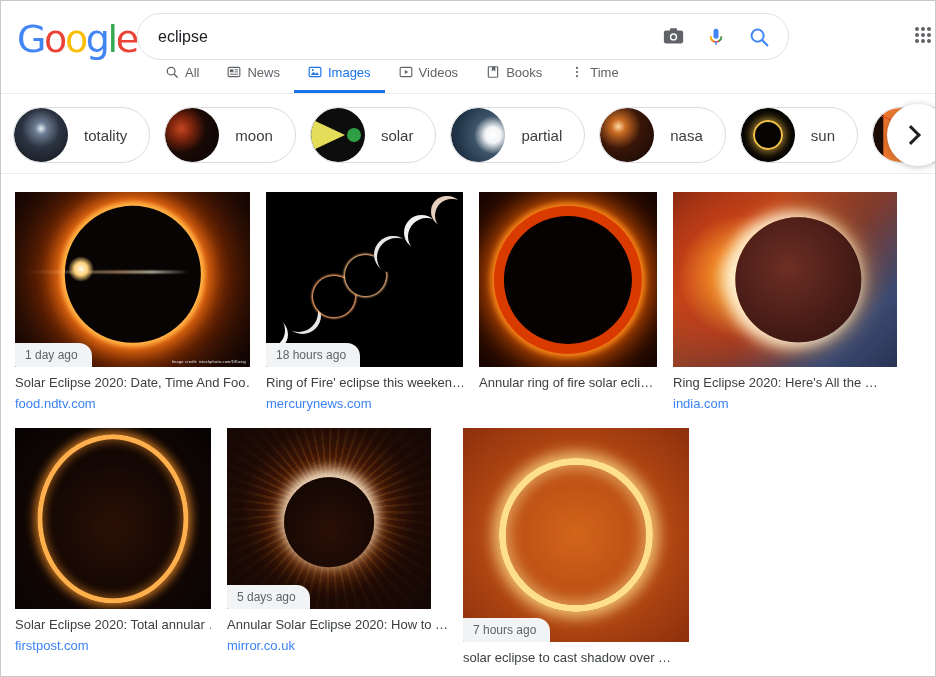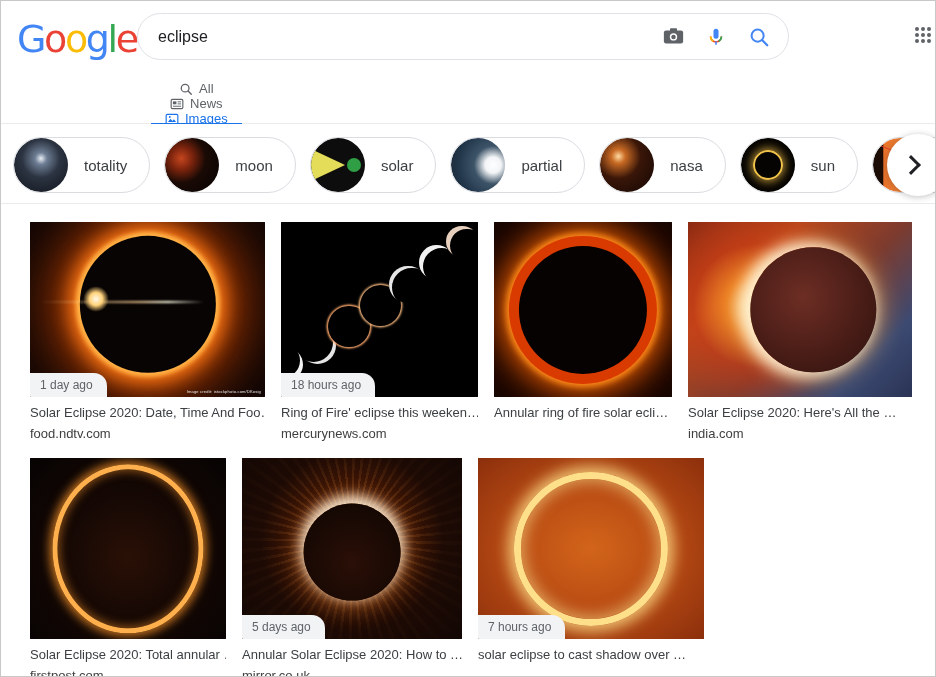--- a/index.html
+++ b/index.html
@@ -20,21 +20,21 @@
     height: 677px;
     box-sizing: border-box;
     border: 1px solid #c8c8c8;
     background: #fff;
     overflow: hidden;
   }
 
   
   .header {
     position: relative;
-    height: 123px;
+    height: 93px;
     box-sizing: border-box;
     border-bottom: 1px solid #ebebeb;
     background: #fff;
     padding-left: 31px;
   }
   .logo {
     position: absolute;
     left: 16px;
     top: 18px;
     font-family: "DejaVu Sans", sans-serif;
@@ -104,21 +104,20 @@
     position: absolute;
     left: 150px;
     bottom: 0;
     height: 42px;
     display: flex;
     align-items: center;
     gap: 0px;
     font-size: 13px;
     color: #5f6368;
     white-space: nowrap;
-    flex-direction: column;
   }
   .nav-item {
     display: flex;
     align-items: center;
     gap: 6px;
     height: 42px;
     padding: 0 14px;
     box-sizing: border-box;
     cursor: pointer;
   }
@@ -200,21 +199,21 @@
     height: 11px;
     border-right: 3px solid #202124;
     border-top: 3px solid #202124;
     transform: rotate(45deg);
     margin-left: -14px;
   }
 
   
   .results {
     position: relative;
-    padding: 18px 0 0 15px;
+    padding: 18px 0 0 0;
     background: #fff;
   }
   .row {
     display: flex;
     align-items: flex-start;
     padding: 0 14px;
     gap: 16px;
   }
   .row + .row { margin-top: 16px; }
   .card { position: relative; cursor: pointer; }
@@ -253,21 +252,21 @@
     font-size: 13px;
     line-height: 16px;
     color: #3c4043;
     white-space: nowrap;
     overflow: hidden;
   }
   .cap-source {
     margin-top: 5px;
     font-size: 13px;
     line-height: 16px;
-    color: #404040;
+    color: #3b82f6;
     white-space: nowrap;
     overflow: hidden;
   }
 
   
   .art { position: absolute; inset: 0; }
 
   
   .a1 { background: radial-gradient(ellipse at 50% 45%, #3a1505 0%, #1b0a04 45%, #0a0505 100%); }
   .a1 .ring {
@@ -584,52 +583,52 @@
         </div>
         <div class="cap-title" style="width:178px">Annular ring of fire solar ecli…</div>
       </div>
 
       <div class="card">
         <div class="thumb" style="width:224px;height:175px">
           <div class="art a4">
               <span class="moon"></span>
             </div>
         </div>
-        <div class="cap-title" style="width:224px">Solar Eclipse 2020: Here's All the …</div>
+        <div class="cap-title" style="width:224px">Ring Eclipse 2020: Here's All the …</div>
         <div class="cap-source" style="width:224px">india.com</div>
       </div>
 
     </div>
 
     <div class="row">
 
 
       <div class="card">
         <div class="thumb" style="width:196px;height:181px">
           <div class="art a6">
               <span class="ring"></span>
             </div>
         </div>
         <div class="cap-title" style="width:196px">Solar Eclipse 2020: Total annular …</div>
         <div class="cap-source" style="width:196px">firstpost.com</div>
       </div>
 
       <div class="card">
-        <div class="thumb" style="width:220px;height:181px">
+        <div class="thumb" style="width:204px;height:181px">
           <div class="art a7">
               <span class="moon"></span>
             </div>
           <div class="badge">5 days ago</div>
         </div>
         <div class="cap-title" style="width:220px">Annular Solar Eclipse 2020: How to …</div>
         <div class="cap-source" style="width:220px">mirror.co.uk</div>
       </div>
 
       <div class="card">
-        <div class="thumb" style="width:226px;height:181px">
+        <div class="thumb" style="width:226px;height:214px">
           <div class="art a8">
               <span class="ring"></span>
             </div>
           <div class="badge">7 hours ago</div>
         </div>
         <div class="cap-title" style="width:226px">solar eclipse to cast shadow over …</div>
       </div>
 
     </div>
 

